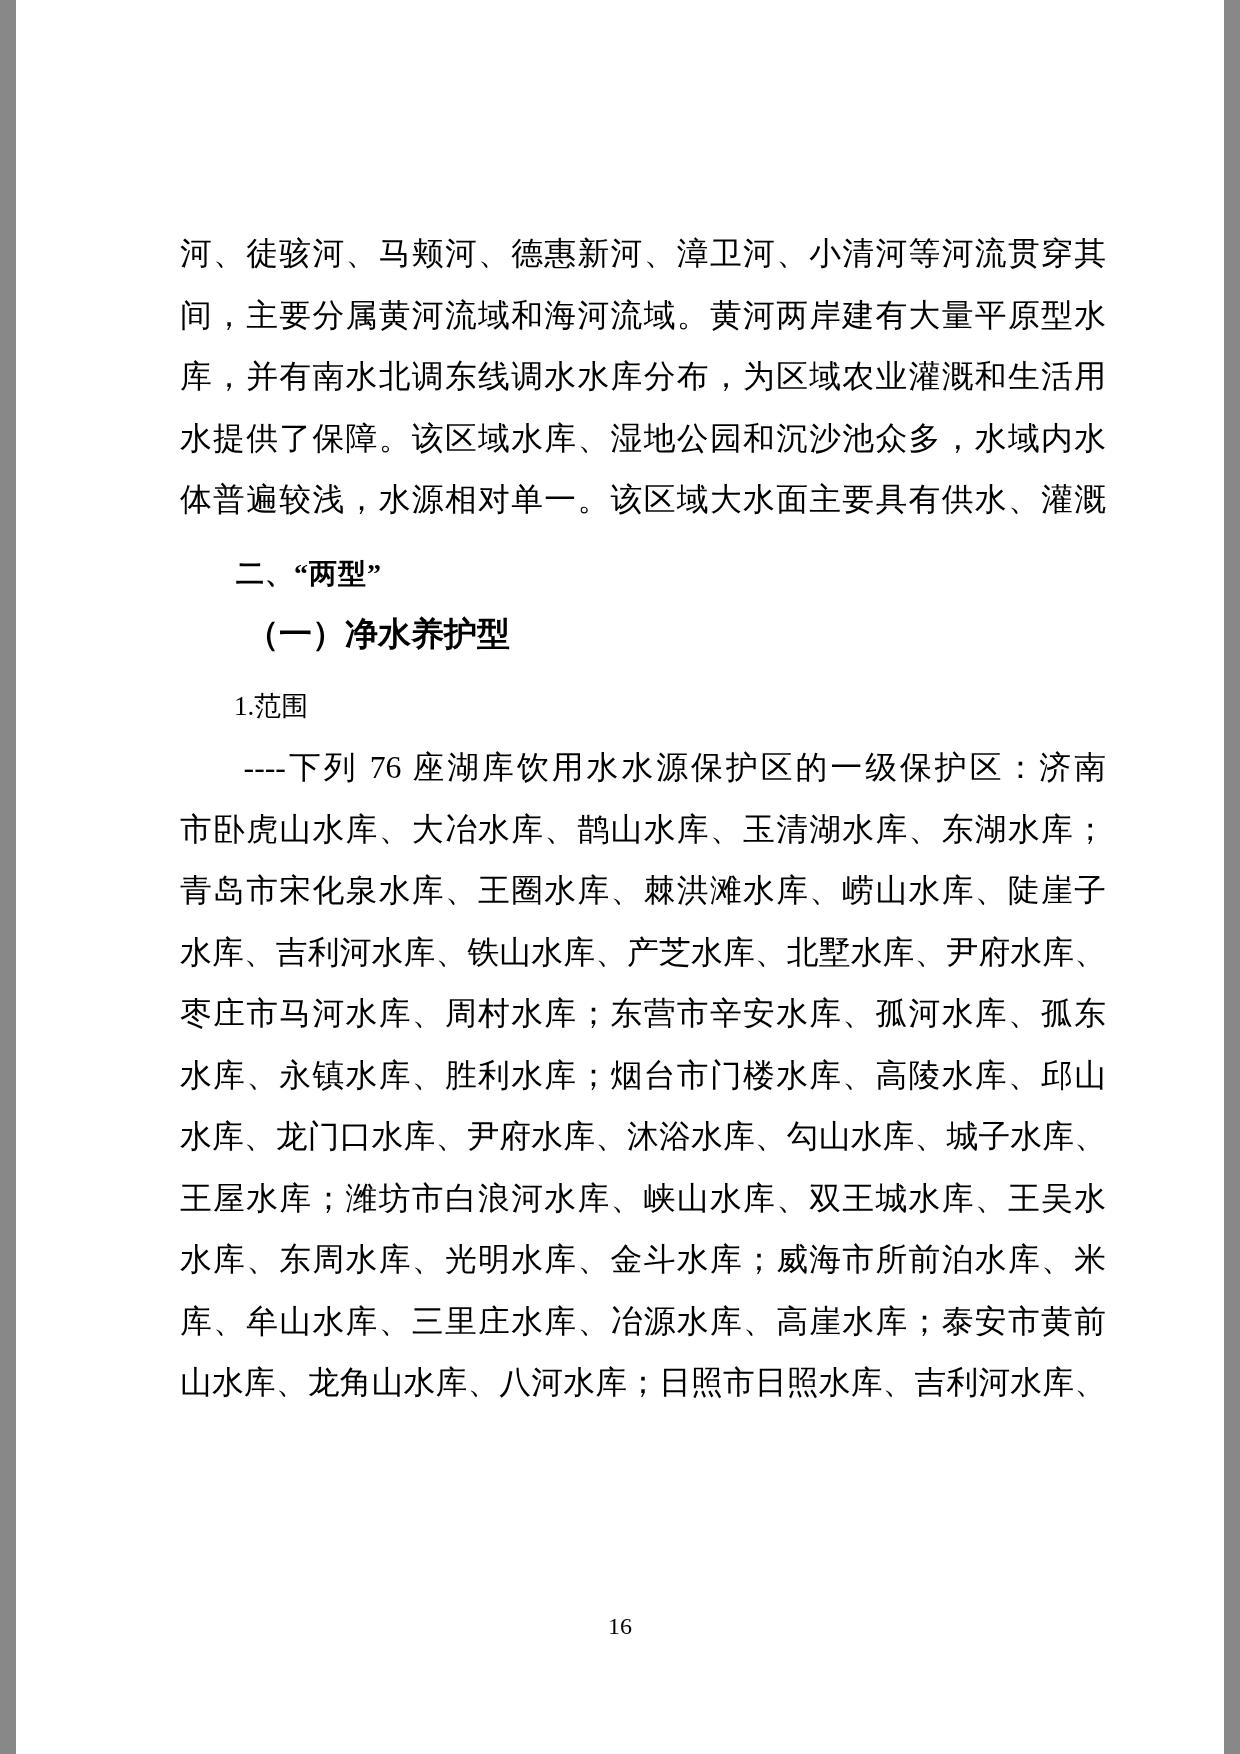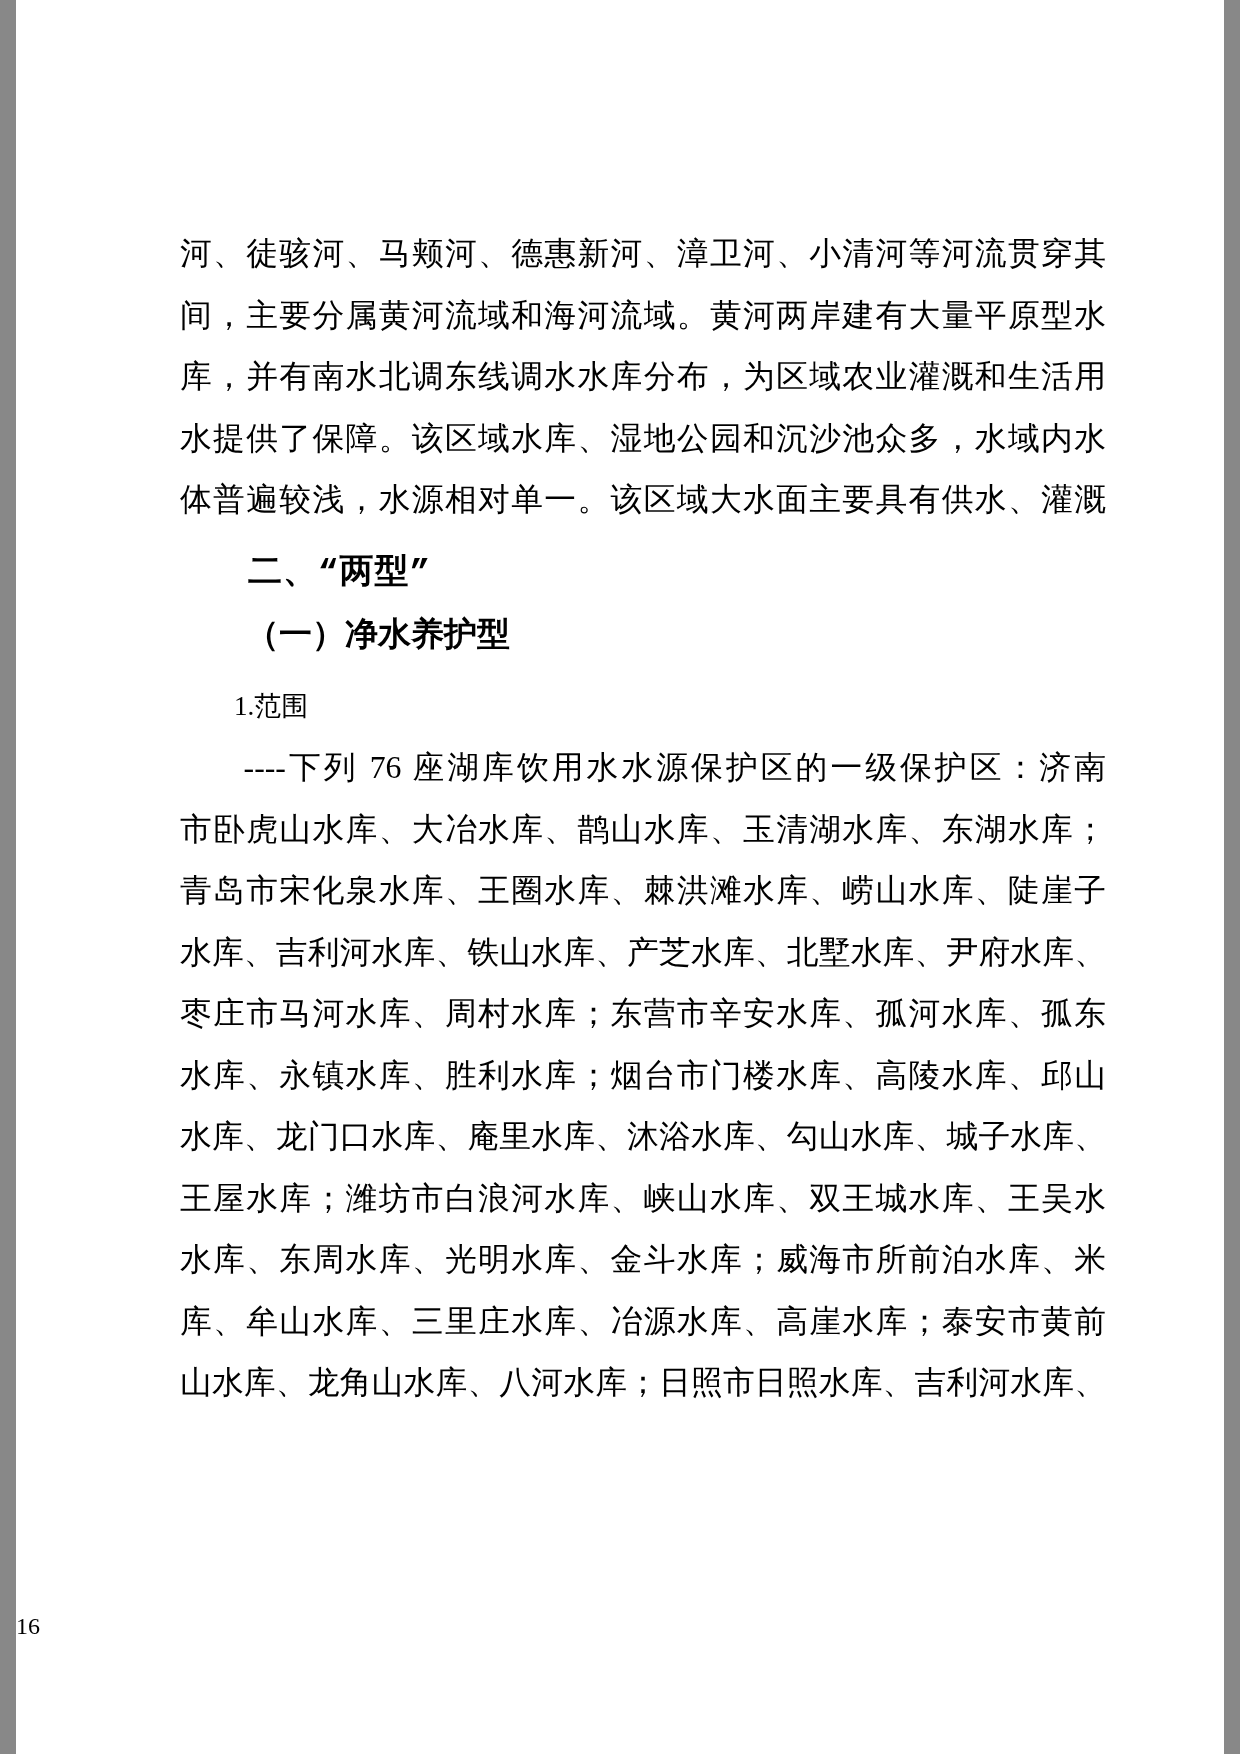--- a/index.html
+++ b/index.html
@@ -28,23 +28,23 @@
     white-space: pre-wrap;
     color: #000000;
   }
   .body-text .jline.short {
     text-align-last: left;
   }
   .body-text .jline.indent {
     text-indent: 2em;
   }
   .h1 {
-    font-family: Liberation Mono, monospace;
+    font-family: Liberation Serif, serif;
     font-weight: bold;
-    font-size: 34px;
+    font-size: 28px;
     line-height: 61.5px;
     text-indent: 2em;
     margin-top: 12px;
     letter-spacing: 1px;
   }
   .h2 {
     font-family: "Liberation Serif", serif;
     font-weight: 600;
     font-size: 33px;
     line-height: 61.5px;
@@ -56,21 +56,21 @@
     font-size: 27px;
     line-height: 61.5px;
     text-indent: 2em;
     margin-top: 10px;
   }
   .page-number {
     position: absolute;
     top: 1612px;
     left: 0;
     width: 100%;
-    text-align: left;
+    text-align: center;
     font-size: 24px;
     line-height: 28px;
     color: #000000;
     font-family: "Liberation Serif", serif;
   }
 </style>
 </head>
 <body>
 
 <div class="page">
@@ -90,21 +90,21 @@
 
     <div class="h3">1.范围</div>
 
     <div class="para body-text">
         <div class="jline indent">----下列 76 座湖库饮用水水源保护区的一级保护区：济南</div>
         <div class="jline">市卧虎山水库、大冶水库、鹊山水库、玉清湖水库、东湖水库；</div>
         <div class="jline">青岛市宋化泉水库、王圈水库、棘洪滩水库、崂山水库、陡崖子</div>
         <div class="jline">水库、吉利河水库、铁山水库、产芝水库、北墅水库、尹府水库、</div>
         <div class="jline">枣庄市马河水库、周村水库；东营市辛安水库、孤河水库、孤东</div>
         <div class="jline">水库、永镇水库、胜利水库；烟台市门楼水库、高陵水库、邱山</div>
-        <div class="jline">水库、龙门口水库、庵里水库、沐浴水库、勾山水库、城子水库、</div>
+        <div class="jline">水库、龙门口水库、尹府水库、沐浴水库、勾山水库、城子水库、</div>
         <div class="jline">王屋水库；潍坊市白浪河水库、峡山水库、双王城水库、王吴水</div>
         <div class="jline">水库、东周水库、光明水库、金斗水库；威海市所前泊水库、米</div>
         <div class="jline">库、牟山水库、三里庄水库、冶源水库、高崖水库；泰安市黄前</div>
         <div class="jline">山水库、龙角山水库、八河水库；日照市日照水库、吉利河水库、</div>
       </div>
 
   </div>
 
   <div class="page-number">16</div>
 </div>

